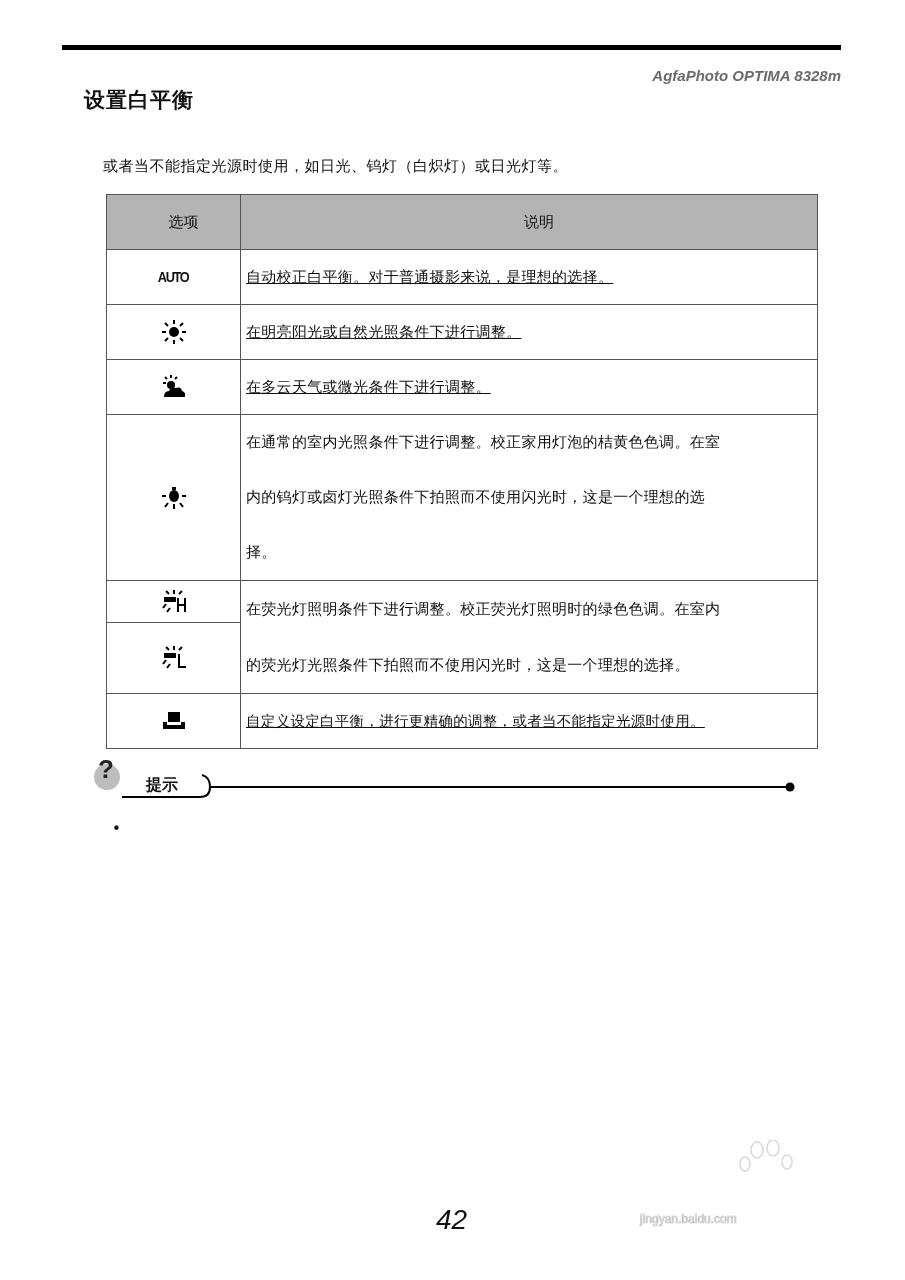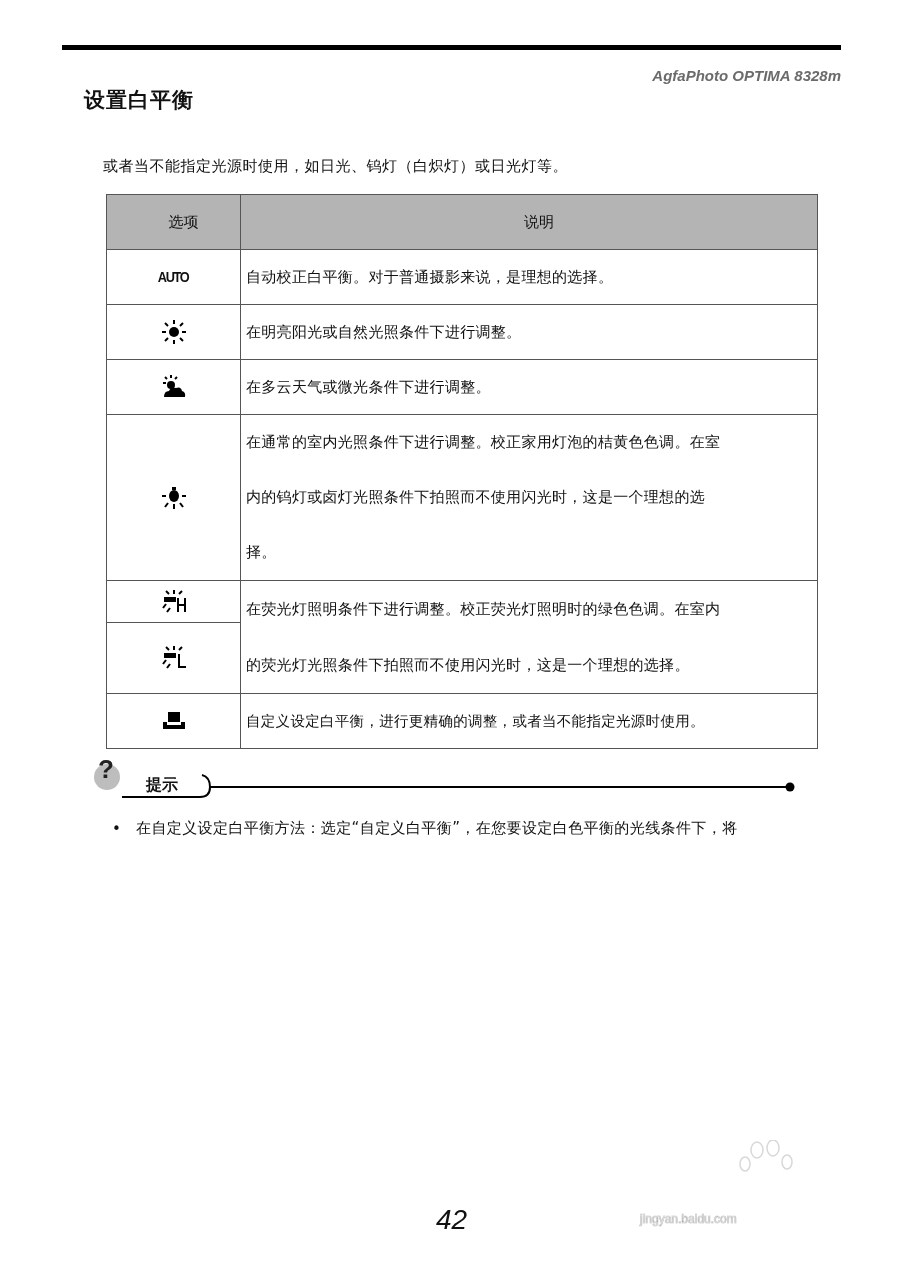--- a/index.html
+++ b/index.html
@@ -8,21 +8,21 @@
   .header-brand { position:absolute; right:64px; top:24px; font-family:"Liberation Sans", sans-serif;
          font-style:italic; font-weight:bold; font-size:15px; color:#6b6b6b;margin-top:43px; }
   .header-rule { position:absolute; left:62px; top:45px; width:779px; height:5px; background:#000; }
   .page-title { position:absolute; left:84px; top:86px; font-size:21px; font-weight:bold; letter-spacing:1px; }
   .intro { position:absolute; left:103px; top:157px; font-size:15px; letter-spacing:0.5px; }
   table.wb { position:absolute; left:106px; top:194px; width:712px; border-collapse:collapse; font-size:15px; }
   table.wb td, table.wb th { border:1.5px solid #555; padding:0; }
   table.wb th { background:#b4b4b4; font-weight:normal; height:54px; font-size:15px;padding-left:20px; }
   table.wb td.icon { width:133px; text-align:center; }
   table.wb td.desc { padding-left:5px; letter-spacing:0.3px; }
-  .row-std td { height:54px; }
+  .row-std td { height:54px;text-decoration:underline; }
   .row-tall td.desc { line-height:55px; padding-top:0; padding-bottom:0; }
   .row-fl td { height:40px; }
   .row-fl2 td { height:68px; }
   .icon svg { display:inline-block; vertical-align:middle; }
   .auto { font-family:"Liberation Sans", sans-serif; font-weight:bold; font-size:15px; letter-spacing:-1.5px; transform:scaleX(0.85); display:inline-block; }
   .tip-wrap { position:absolute; left:94px; top:760px; width:710px; height:42px; }
   .tip-q { position:absolute; left:0; top:4px; width:26px; height:26px; border-radius:50%; background:#bdbdbd; }
   .tip-q span { position:absolute; left:4px; top:-10px; font-family:"Liberation Sans", sans-serif; font-weight:bold; font-size:26px; color:#222; }
   .tip-label { position:absolute; left:52px; top:15px; font-size:16px; font-weight:bold; }
   .tip-line-svg { position:absolute; left:0; top:0; }
@@ -183,21 +183,20 @@
   </svg>
   <div class="tip-q">
       <span>?</span>
     </div>
   <div class="tip-label">提示</div>
 </div>
 
 <div class="bullet-list">
   <div class="bullet-dot">•</div>
   <div class="bullet-text">
-    <div>在自定义设定白平衡方法：选定“自定义白平衡”，在您要设定白色平衡的光线条件下，将</div>
   </div>
 </div>
 
 <div class="page-num">42</div>
 
 <div class="watermark">
   <svg width="70" height="40" viewBox="0 0 70 40" style="position:absolute;left:95px;top:0;">
     <g fill="#fff" stroke="#d8d8d8" stroke-width="1.5">
         <ellipse cx="22" cy="10" rx="6" ry="8"></ellipse>
         <ellipse cx="38" cy="8" rx="6" ry="8"></ellipse>

